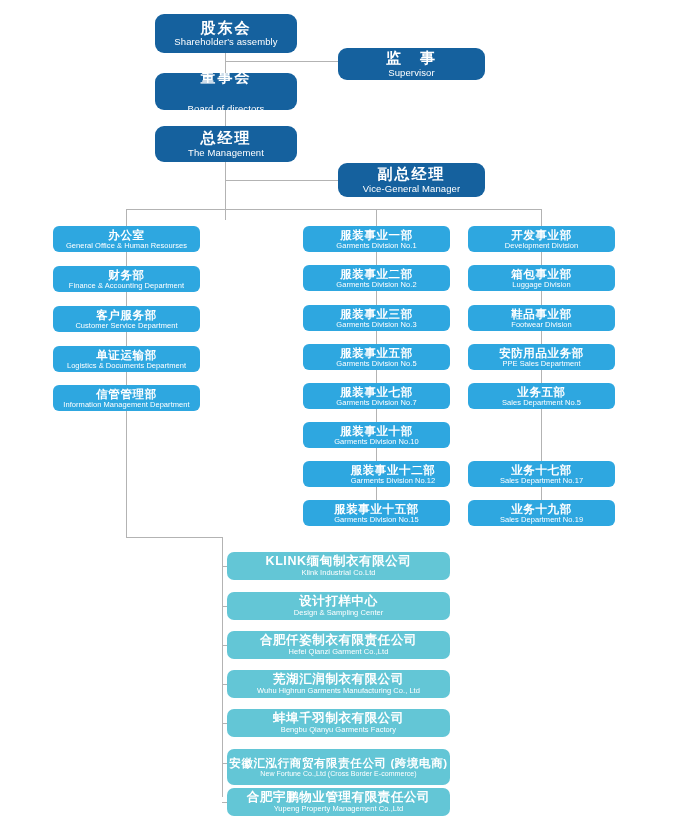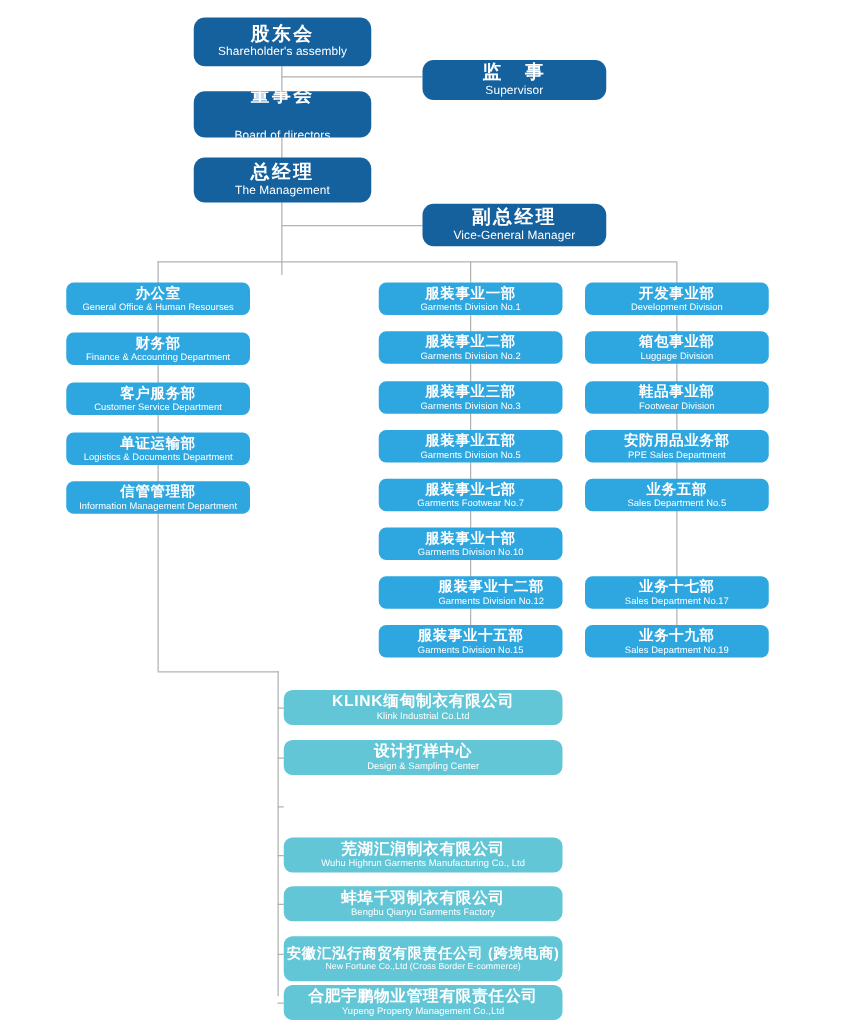--- a/index.html
+++ b/index.html
@@ -161,21 +161,21 @@
   <div class="node dept" style="left:303px; top:305px; width:147px; height:26px;">
     <span class="cn">服装事业三部</span>
     <span class="en">Garments Division No.3</span>
   </div>
   <div class="node dept" style="left:303px; top:344px; width:147px; height:26px;">
     <span class="cn">服装事业五部</span>
     <span class="en">Garments Division No.5</span>
   </div>
   <div class="node dept" style="left:303px; top:383px; width:147px; height:26px;">
     <span class="cn">服装事业七部</span>
-    <span class="en">Garments Footwear No.7</span>
+    <span class="en">Garments Division No.7</span>
   </div>
   <div class="node dept" style="left:303px; top:422px; width:147px; height:26px;">
     <span class="cn">服装事业十部</span>
     <span class="en">Garments Division No.10</span>
   </div>
   <div class="node dept" style="left:303px; top:461px; width:147px; height:26px;padding-left:33px;">
     <span class="cn">服装事业十二部</span>
     <span class="en">Garments Division No.12</span>
   </div>
   <div class="node dept" style="left:303px; top:500px; width:147px; height:26px;">
@@ -218,20 +218,24 @@
     <span class="en">Klink Industrial Co.Ltd</span>
   </div>
 
   <div class="line h" style="left:222px; top:606px; width:5px;"></div>
   <div class="node sub" style="left:227px; top:592px; width:223px; height:28px;">
     <span class="cn">设计打样中心</span>
     <span class="en">Design &amp; Sampling Center</span>
   </div>
 
   <div class="line h" style="left:222px; top:645px; width:5px;"></div>
+  <div class="node sub" style="left:227px; top:631px; width:223px; height:28px;">
+    <span class="cn">合肥仟姿制衣有限责任公司</span>
+    <span class="en">Hefei Qianzi Garment Co.,Ltd</span>
+  </div>
 
   <div class="line h" style="left:222px; top:684px; width:5px;"></div>
   <div class="node sub" style="left:227px; top:670px; width:223px; height:28px;">
     <span class="cn">芜湖汇润制衣有限公司</span>
     <span class="en">Wuhu Highrun Garments Manufacturing Co., Ltd</span>
   </div>
 
   <div class="line h" style="left:222px; top:723px; width:5px;"></div>
   <div class="node sub" style="left:227px; top:709px; width:223px; height:28px;">
     <span class="cn">蚌埠千羽制衣有限公司</span>

